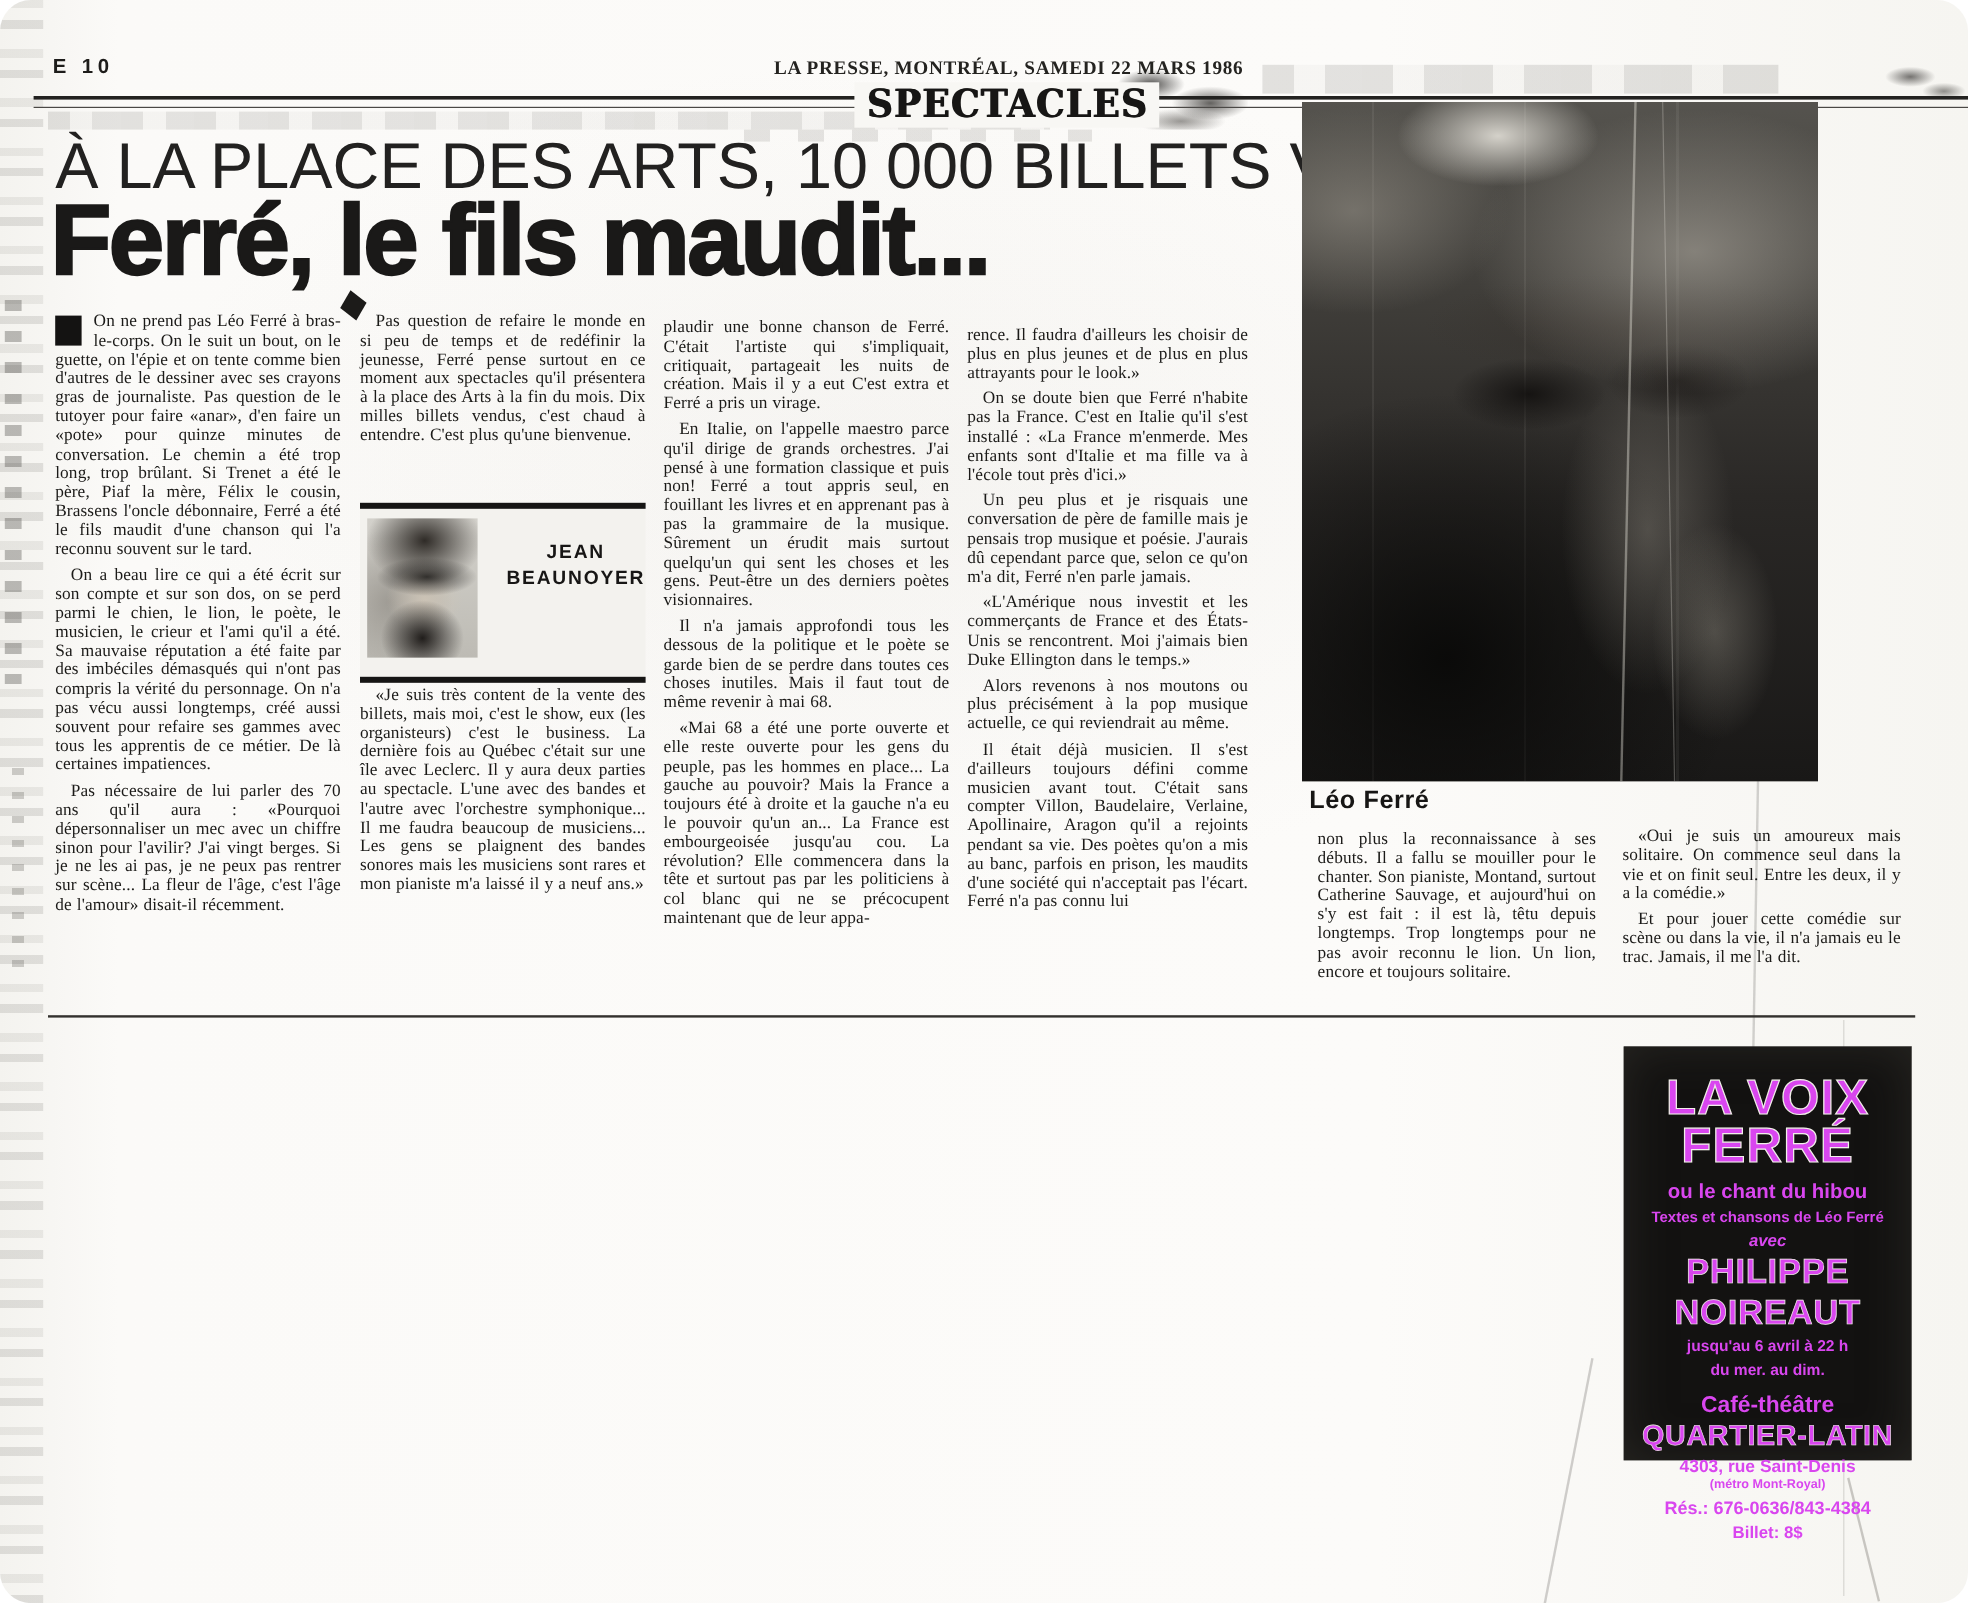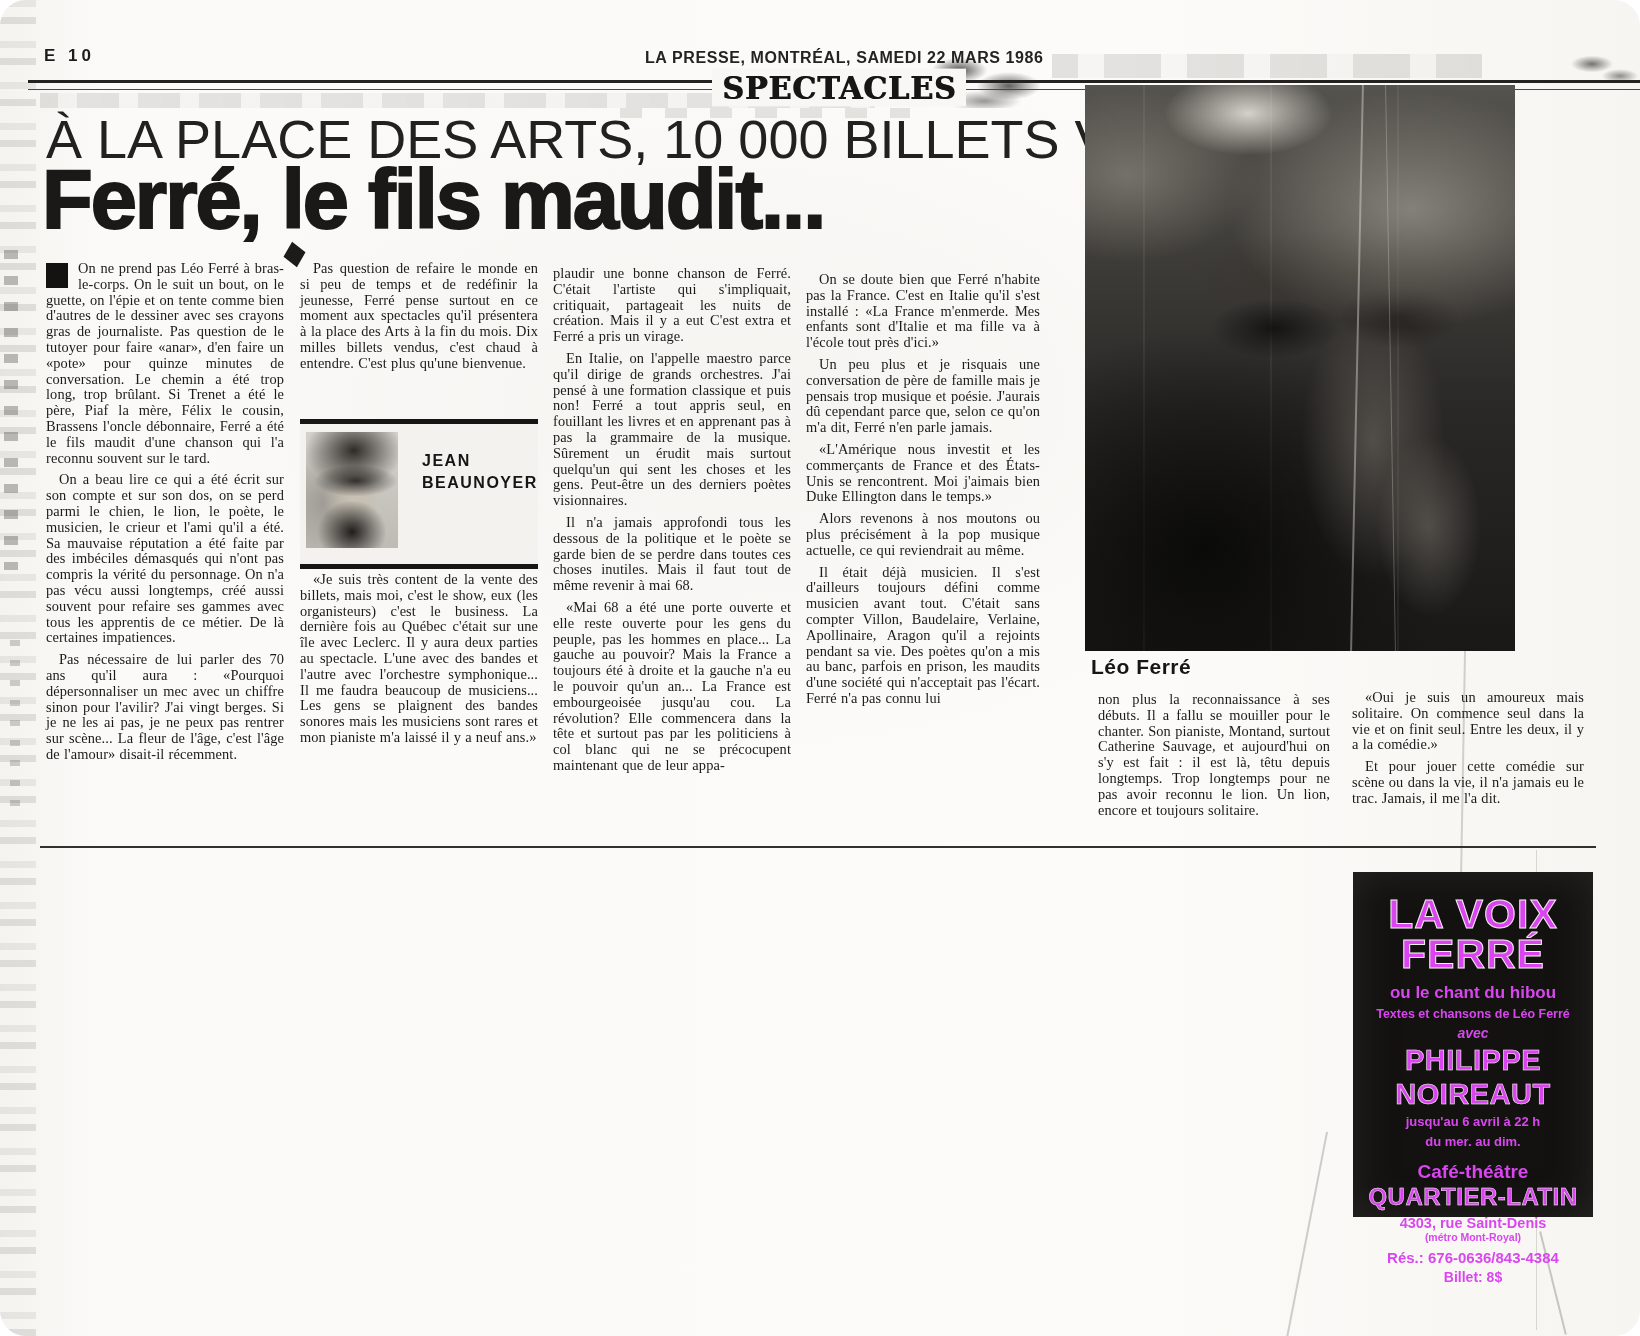--- a/index.html
+++ b/index.html
@@ -31,21 +31,21 @@
   .noise-underlabel{left:620px;top:108px;width:290px;height:10px;
     background:repeating-linear-gradient(90deg, rgba(95,92,86,.30) 0 22px, transparent 22px 45px);opacity:.5;}
   .tri-artifact{left:286px;top:246px;width:17px;height:17px;background:#1c1b19;transform:rotate(38deg) skewX(8deg);}
   .crease1{left:1462px;top:648px;width:2px;height:236px;background:rgba(70,68,62,.22);transform:rotate(1deg);}
   .crease2{left:1306px;top:1130px;width:2px;height:210px;background:rgba(75,72,66,.25);transform:rotate(11deg);}
   .crease3{left:1552px;top:1230px;width:2px;height:106px;background:rgba(75,72,66,.28);transform:rotate(-14deg);}
   .crease4{left:1536px;top:850px;width:1px;height:480px;background:rgba(90,88,82,.20);}
   
   .hdr-pagenum{position:absolute;left:44px;top:46px;font-family:"Liberation Sans",sans-serif;
     font-weight:bold;font-size:17px;letter-spacing:4px;color:#1d1c1a;}
-  .hdr-masthead{position:absolute;left:645px;top:49px;font-family:Liberation Sans, sans-serif;
+  .hdr-masthead{position:absolute;left:645px;top:49px;font-family:Liberation Serif, serif;
     font-weight:bold;font-size:16px;letter-spacing:.6px;color:#242320;}
   .hdr-rule{position:absolute;left:28px;top:80px;width:1612px;height:6px;
     border-top:3px solid #232220;border-bottom:1px solid #4a4845;}
   .section-label{position:absolute;left:712px;top:70px;padding:0 10px;background:#f8f7f4;
     font-family:"DejaVu Serif",serif;font-weight:bold;font-size:30px;letter-spacing:1px;
     color:#171615;transform:scaleY(1.08);text-shadow:1px 0 0 #171615;}
   
   .kicker{position:absolute;left:46px;top:108px;width:1030px;font-family:"Liberation Sans",sans-serif;
     font-weight:400;font-size:54px;letter-spacing:0px;color:#222120;white-space:nowrap;}
   .headline{position:absolute;left:42px;top:152px;margin:0;width:1040px;font-family:"Liberation Sans",sans-serif;
@@ -59,21 +59,21 @@
   .col1{left:46px;top:261px;}
   .col2a{left:300px;top:261px;}
   .col2b{left:300px;top:572px;}
   .col3{left:553px;top:266px;}
   .col4{left:806px;top:272px;width:234px;}
   .col5{left:1098px;top:692px;width:232px;}
   .col6{left:1352px;top:690px;width:232px;}
   .leadsq{float:left;width:22px;height:25px;background:#141312;margin:2px 10px 2px 0;}
   
   .byline-box{position:absolute;left:300px;top:419px;width:238px;height:140px;
-    border-top:5px solid #161514;border-bottom:5px solid #161514;background:#f3f2ee;}
+    border-top:5px solid #161514;border-bottom:5px solid #161514;background:#f3f2ee;text-align:center;}
   .byline-photo{position:absolute;left:6px;top:8px;width:92px;height:116px;
     background:
       radial-gradient(ellipse 58px 22px at 54% 42%, rgba(28,26,24,.85), transparent 72%),
       radial-gradient(ellipse 46px 42px at 50% 86%, rgba(24,21,19,.95), transparent 75%),
       radial-gradient(ellipse 40px 34px at 52% 58%, rgba(205,196,182,.9), transparent 80%),
       radial-gradient(ellipse 62px 48px at 52% 16%, rgba(38,34,30,.95), transparent 78%),
       radial-gradient(ellipse 70px 80px at 20% 60%, rgba(120,115,108,.5), transparent 75%),
       linear-gradient(#d3d1cb,#bdbbb4);}
   .byline-name{position:absolute;left:122px;top:26px;font-family:"Liberation Sans",sans-serif;
     font-weight:bold;font-size:16px;letter-spacing:1.5px;line-height:22px;color:#171615;}
@@ -167,20 +167,21 @@
   </div>
 
   <div class="col col3">
     <p>plaudir une bonne chanson de Ferré. C'était l'artiste qui s'impliquait, critiquait, partageait les nuits de création. Mais il y a eut C'est extra et Ferré a pris un virage.</p>
     <p class="indent">En Italie, on l'appelle maestro parce qu'il dirige de grands orchestres. J'ai pensé à une formation classique et puis non! Ferré a tout appris seul, en fouillant les livres et en apprenant pas à pas la grammaire de la musique. Sûrement un érudit mais surtout quelqu'un qui sent les choses et les gens. Peut-être un des derniers poètes visionnaires.</p>
     <p class="indent">Il n'a jamais approfondi tous les dessous de la politique et le poète se garde bien de se perdre dans toutes ces choses inutiles. Mais il faut tout de même revenir à mai 68.</p>
     <p class="indent">«Mai 68 a été une porte ouverte et elle reste ouverte pour les gens du peuple, pas les hommes en place... La gauche au pouvoir? Mais la France a toujours été à droite et la gauche n'a eu le pouvoir qu'un an... La France est embourgeoisée jusqu'au cou. La révolution? Elle commencera dans la tête et surtout pas par les politiciens à col blanc qui ne se précocupent maintenant que de leur appa-</p>
   </div>
 
   <div class="col col4">
+    <p>rence. Il faudra d'ailleurs les choisir de plus en plus jeunes et de plus en plus attrayants pour le look.»</p>
     <p class="indent">On se doute bien que Ferré n'habite pas la France. C'est en Italie qu'il s'est installé : «La France m'enmerde. Mes enfants sont d'Italie et ma fille va à l'école tout près d'ici.»</p>
     <p class="indent">Un peu plus et je risquais une conversation de père de famille mais je pensais trop musique et poésie. J'aurais dû cependant parce que, selon ce qu'on m'a dit, Ferré n'en parle jamais.</p>
     <p class="indent">«L'Amérique nous investit et les commerçants de France et des États-Unis se rencontrent. Moi j'aimais bien Duke Ellington dans le temps.»</p>
     <p class="indent">Alors revenons à nos moutons ou plus précisément à la pop musique actuelle, ce qui reviendrait au même.</p>
     <p class="indent">Il était déjà musicien. Il s'est d'ailleurs toujours défini comme musicien avant tout. C'était sans compter Villon, Baudelaire, Verlaine, Apollinaire, Aragon qu'il a rejoints pendant sa vie. Des poètes qu'on a mis au banc, parfois en prison, les maudits d'une société qui n'acceptait pas l'écart. Ferré n'a pas connu lui</p>
   </div>
 
   <div class="photo">
     <div class="streak s1"></div>
     <div class="streak s2"></div>

